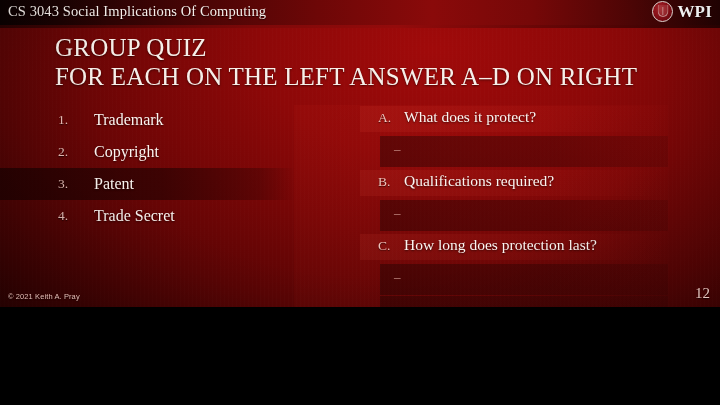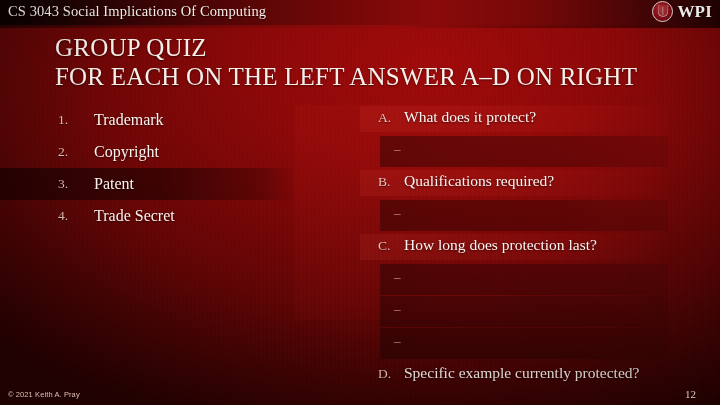--- a/index.html
+++ b/index.html
@@ -3,21 +3,21 @@
 <meta charset="utf-8">
 <style>
   html, body {
     margin: 0;
     padding: 0;
     background: #000;
   }
   #slide {
     position: relative;
     width: 720px;
-    height: 405px;
+    height: 307px;
     overflow: hidden;
     font-family: "Liberation Serif", "DejaVu Serif", serif;
     background-color: #6e0506;
     background-image:
       radial-gradient(ellipse 620px 380px at 60% 16%, #a00a0a 0%, #8d0808 28%, #760606 48%, #5a0404 70%, #3d0202 88%, #2a0101 100%);
   }
   
   #slide .texture {
     position: absolute;
     inset: 0;
@@ -217,22 +217,22 @@
     position: absolute;
     left: 8px; bottom: 6px;
     font-size: 7.5px;
     color: #e3bdb6;
     letter-spacing: 0.1px;
     font-family: "Liberation Sans", sans-serif;
     text-shadow: 0 1px 1px rgba(0,0,0,0.6);
   }
   .footer-page {
     position: absolute;
-    right: 24px; bottom: 5px;
-    font-size: 11px;
+    right: 10px; bottom: 5px;
+    font-size: 15px;
     color: #e7c6bf;
     text-shadow: 0 1px 1px rgba(0,0,0,0.6);
   }
 </style>
 </head>
 <body>
 
 <div id="slide">
 
   <div class="texture"></div>

